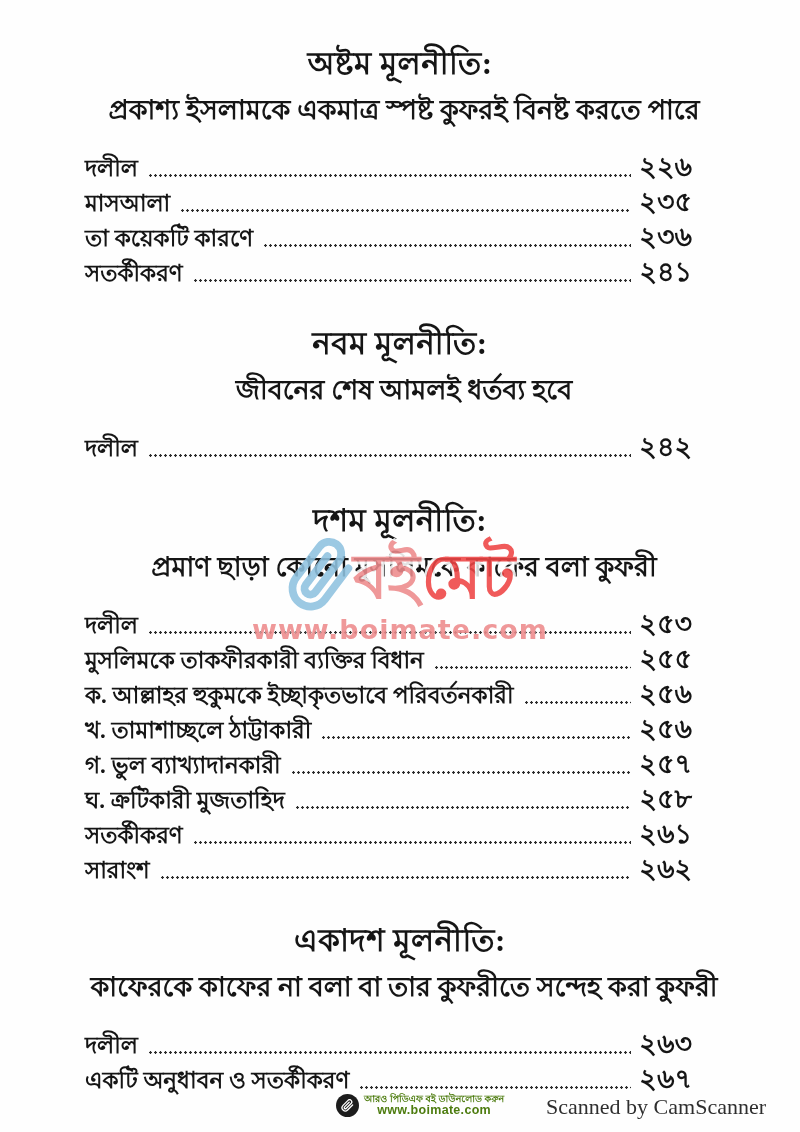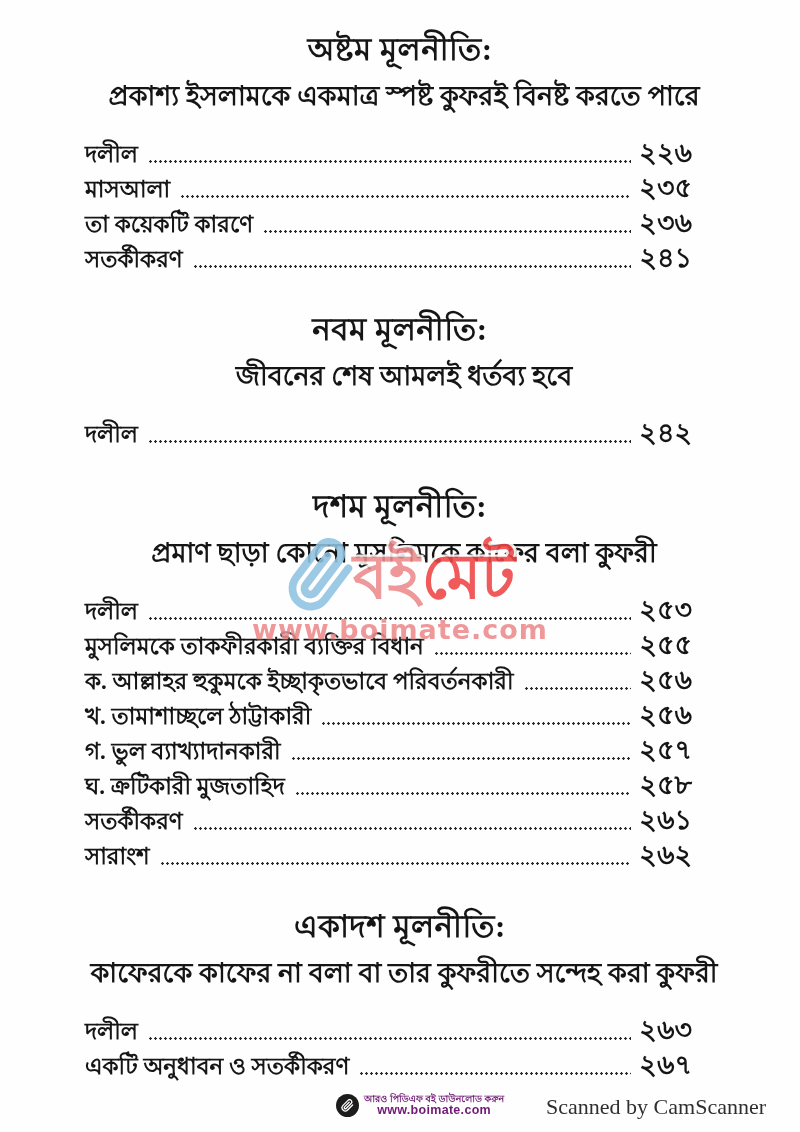--- a/index.html
+++ b/index.html
@@ -4,21 +4,21 @@
 <style>
   html,body { margin:0; padding:0; background:#ffffff; }
   .page {
     position:relative;
     width:800px; height:1132px;
     background:#fefefe;
     overflow:hidden;
     font-family:"Liberation Serif","DejaVu Sans",serif;
     color:#151515;
   }
-  .content { padding-top:32px; }
+  .content { padding-top:46px; }
 
   .sec { text-align:center; }
   .sec-heading {
     font-size:31px; font-weight:bold; letter-spacing:0.5px;
     margin:0; line-height:1.15;
   }
   .sec-subtitle {
     font-size:27px; font-weight:bold;
     margin:12px 0 0 8px; line-height:1.2;
   }
@@ -66,21 +66,21 @@
     font-family:"DejaVu Sans","Liberation Sans",sans-serif;
     font-size:27px; font-weight:bold; letter-spacing:1px;
     margin-top:-2px;
     text-shadow:0 0 2px #fff;
   }
 
   
   .footer-left {
     position:absolute; left:336px; top:1093px;
     display:flex; align-items:center; gap:5px;
-    color:#701a75;
+    color:#4d7c0f;
   }
   .footer-badge {
     width:23px; height:23px; border-radius:50%;
     background:#1c1c1c; display:flex; align-items:center; justify-content:center;
     flex:0 0 auto;
   }
   .footer-lines { text-align:center; font-family:"Liberation Sans","DejaVu Sans",sans-serif; }
   .footer-promo { font-size:9.5px; font-weight:bold; line-height:11px; }
   .footer-url  { font-size:12.5px; font-weight:bold; line-height:13px; letter-spacing:0.3px; }
   .scanner-credit {

